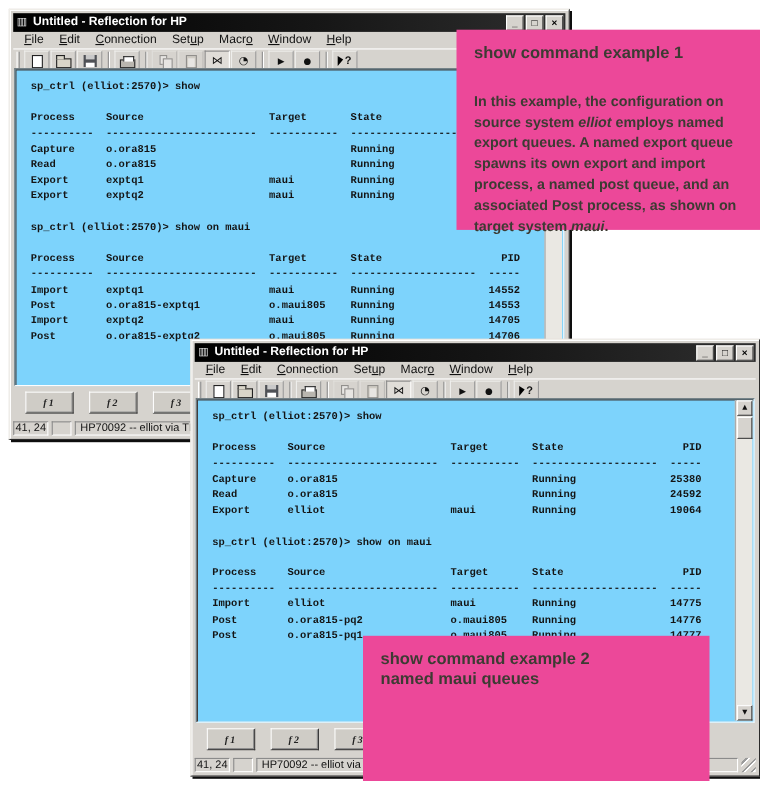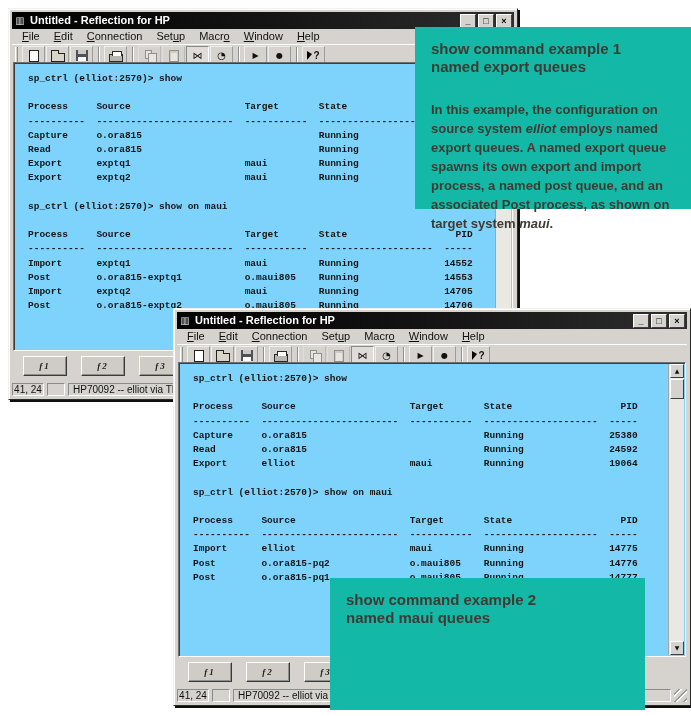--- a/index.html
+++ b/index.html
@@ -81,21 +81,21 @@
                display:flex; gap:3px; padding-top:2px; font:10px/11px "Liberation Sans",sans-serif; color:#111; }
   .spanel { border:1px solid; border-color:#8b8b8b #ffffff #ffffff #8b8b8b;
             display:flex; align-items:center; padding:0 4px; white-space:nowrap; overflow:hidden; }
   .sp1 { width:32px; justify-content:center; }
   .sp2 { width:18px; }
   .sp3 { flex:1; }
   .grip { width:13px; border:none; background:
           repeating-linear-gradient(135deg, transparent 0 3px, #9a9a9a 3px 4.5px, #ffffff 4.5px 6px); }
 
   
-  .callout { position:absolute; background:#14b8a6; padding:13px 16px 10px; color:#3d3b33; }
+  .callout { position:absolute; background:#ec4899; padding:13px 16px 10px; color:#3d3b33; }
   .ctitle { font:700 15px/18px "Liberation Sans",sans-serif; }
   .ctitle span { display:block; }
   .cbody { margin-top:24px; font:700 13px/19px "Liberation Sans",sans-serif; }
   .cbody em { font-style:italic; }
 
   #w1 { left:8px;  top:8px;   width:510px; height:392px; z-index:1; }
   #w2 { left:173px; top:308px; width:518px; height:398px; z-index:3; }
   #c1 { left:415px; top:27px;  width:276px; height:182px; z-index:2; }
   #c2 { left:330px; top:578px; width:315px; height:132px; z-index:4; }
 </style>
@@ -198,21 +198,20 @@
     <div class="statusbar">
       <span class="spanel sp1">41, 24</span>
       <span class="spanel sp2"></span>
       <span class="spanel sp3">HP70092 -- elliot via TELNET</span>
     </div>
   </div>
 
   <div class="callout" id="c1">
     <div class="ctitle">
       <span>show command example 1</span>
-      <span>named export queues</span>
     </div>
     <div class="cbody">
       <span>In this example, the configuration on source system </span><em>elliot</em><span> employs named export queues. A named export queue spawns its own export and import process, a named post queue, and an associated Post process, as shown on target system </span><em>maui</em><span>.</span>
     </div>
   </div>
 
   <div class="win" id="w2">
     <div class="titlebar">
       <span class="appicon">▥</span>
       <span class="title">Untitled - Reflection for HP</span>

